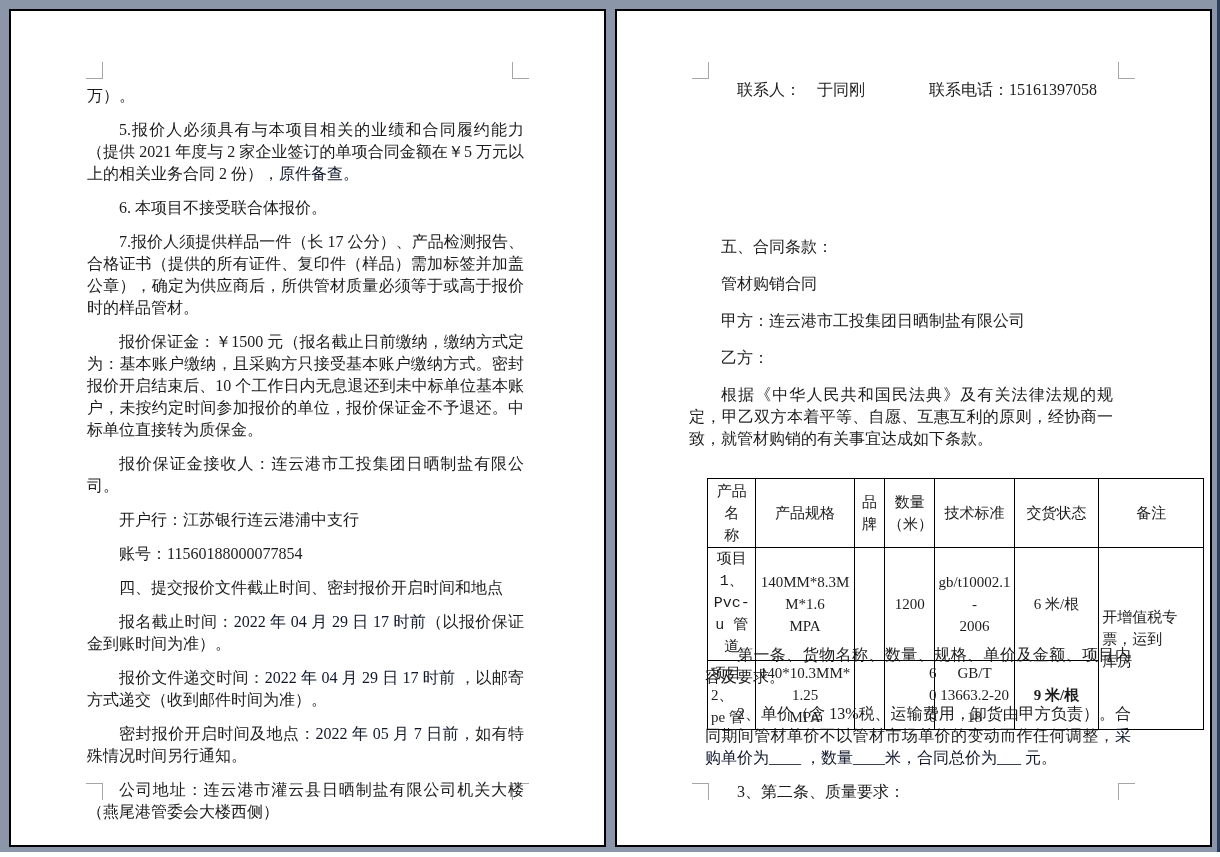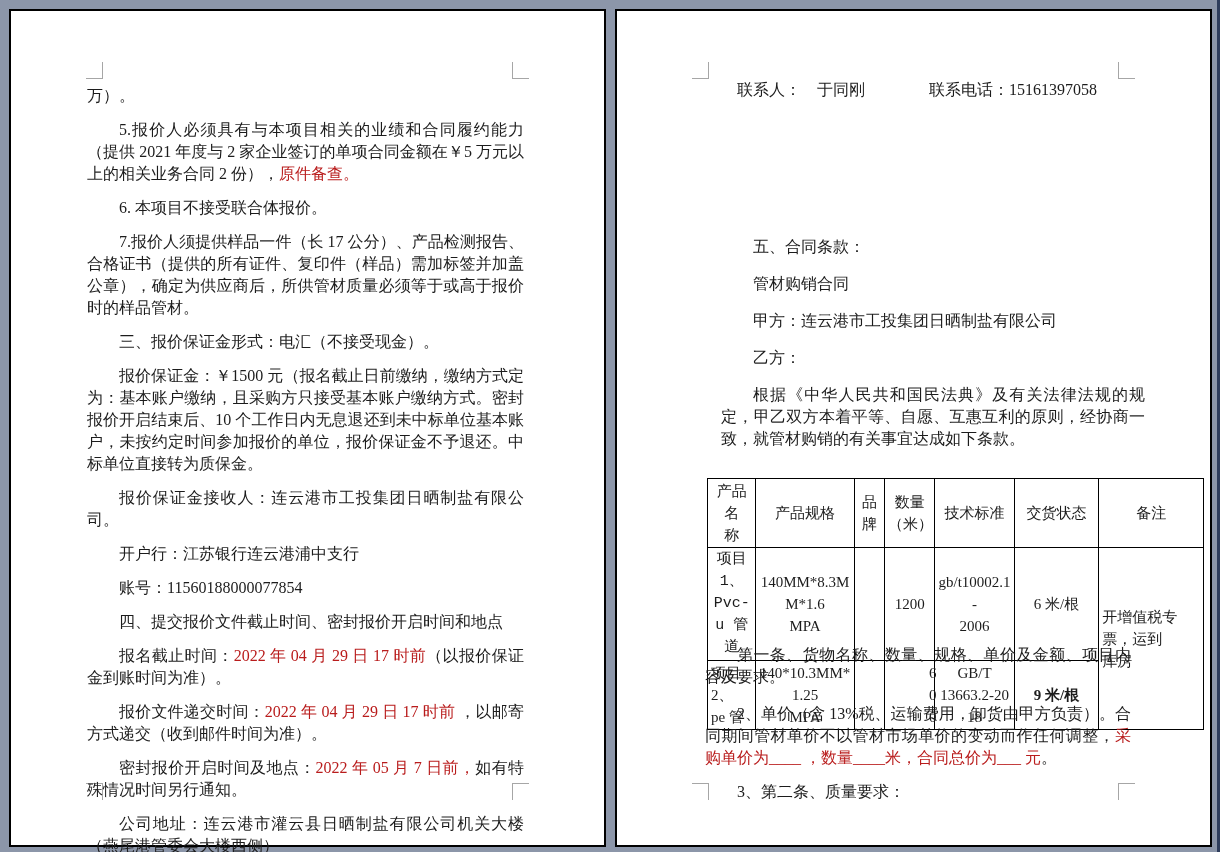--- a/index.html
+++ b/index.html
@@ -19,25 +19,25 @@
   .crop{position:absolute;width:16px;height:16px;border:0 solid #A6A6A6;}
   .crop-tl{left:75px;top:51px;border-right-width:1px;border-bottom-width:1px;}
   .crop-tr{left:501px;top:51px;border-left-width:1px;border-bottom-width:1px;}
   .crop-bl{left:75px;top:772px;border-right-width:1px;border-top-width:1px;}
   .crop-br{left:501px;top:772px;border-left-width:1px;border-top-width:1px;}
 
   .flow{position:absolute;font-size:16px;line-height:22px;color:#1C1C1C;}
   .flow .para{margin:12px 0 0 0;text-indent:2em;text-align:justify;word-break:break-all;}
   .flow .para:first-child{margin-top:0;}
   .flow .para.no-indent{text-indent:0;}
-  .red{color:#b91c1c;}
+  .red{color:#0f172a;}
 
   .content-left{left:76px;top:74px;width:437px;}
   .contact-line{left:88px;top:68px;width:426px;}
-  .main-right{left:104px;top:225px;width:424px;}
+  .main-right{left:72px;top:225px;width:424px;}
   .bottom-right{left:88px;top:633px;width:426px;}
 
   .table-wrap{position:absolute;left:90px;top:467px;width:497px;}
   table.contract{border-collapse:collapse;table-layout:fixed;width:497px;
     font-size:15px;line-height:22px;color:#1C1C1C;}
   table.contract th,table.contract td{
     border:1px solid #000000;padding:1px 3px;vertical-align:middle;
     text-align:center;font-weight:normal;white-space:pre-line;word-break:break-all;
   }
 </style>
@@ -49,21 +49,20 @@
   <div class="page page-left">
     <div class="crop crop-tl"></div>
     <div class="crop crop-tr"></div>
     <div class="crop crop-bl"></div>
     <div class="crop crop-br"></div>
     <div class="flow content-left">
         <p class="para no-indent"><span>万）。</span></p>
         <p class="para"><span>5.报价人必须具有与本项目相关的业绩和合同履约能力（提供 2021 年度与 2 家企业签订的单项合同金额在￥5 万元以上的相关业务合同 2 份），</span><span class="red">原件备查。</span></p>
         <p class="para"><span>6.  本项目不接受联合体报价。</span></p>
         <p class="para"><span>7.报价人须提供样品一件（长 17 公分）、产品检测报告、合格证书（提供的所有证件、复印件（样品）需加标签并加盖公章），确定为供应商后，所供管材质量必须等于或高于报价时的样品管材。</span></p>
-        <p class="para"><span>三、报价保证金形式：电汇（不接受现金）。</span></p>
         <p class="para"><span>报价保证金：￥1500 元（报名截止日前缴纳，缴纳方式定为：基本账户缴纳，且采购方只接受基本账户缴纳方式。密封报价开启结束后、10 个工作日内无息退还到未中标单位基本账户，未按约定时间参加报价的单位，报价保证金不予退还。中标单位直接转为质保金。</span></p>
         <p class="para"><span>报价保证金接收人：连云港市工投集团日晒制盐有限公司。</span></p>
         <p class="para"><span>开户行：江苏银行连云港浦中支行</span></p>
         <p class="para"><span>账号：11560188000077854</span></p>
         <p class="para"><span>四、提交报价文件截止时间、密封报价开启时间和地点</span></p>
         <p class="para"><span>报名截止时间：</span><span class="red">2022 年 04 月 29 日 17 时前</span><span>（以报价保证金到账时间为准）。</span></p>
         <p class="para"><span>报价文件递交时间：</span><span class="red">2022 年 04 月 29 日 17 时前</span><span> ，以邮寄方式递交（收到邮件时间为准）。</span></p>
         <p class="para"><span>密封报价开启时间及地点：</span><span class="red">2022 年 05 月 7 日前，</span><span>如有特殊情况时间另行通知。</span></p>
         <p class="para"><span>公司地址：连云港市灌云县日晒制盐有限公司机关大楼（燕尾港管委会大楼西侧）</span></p>
       </div>

